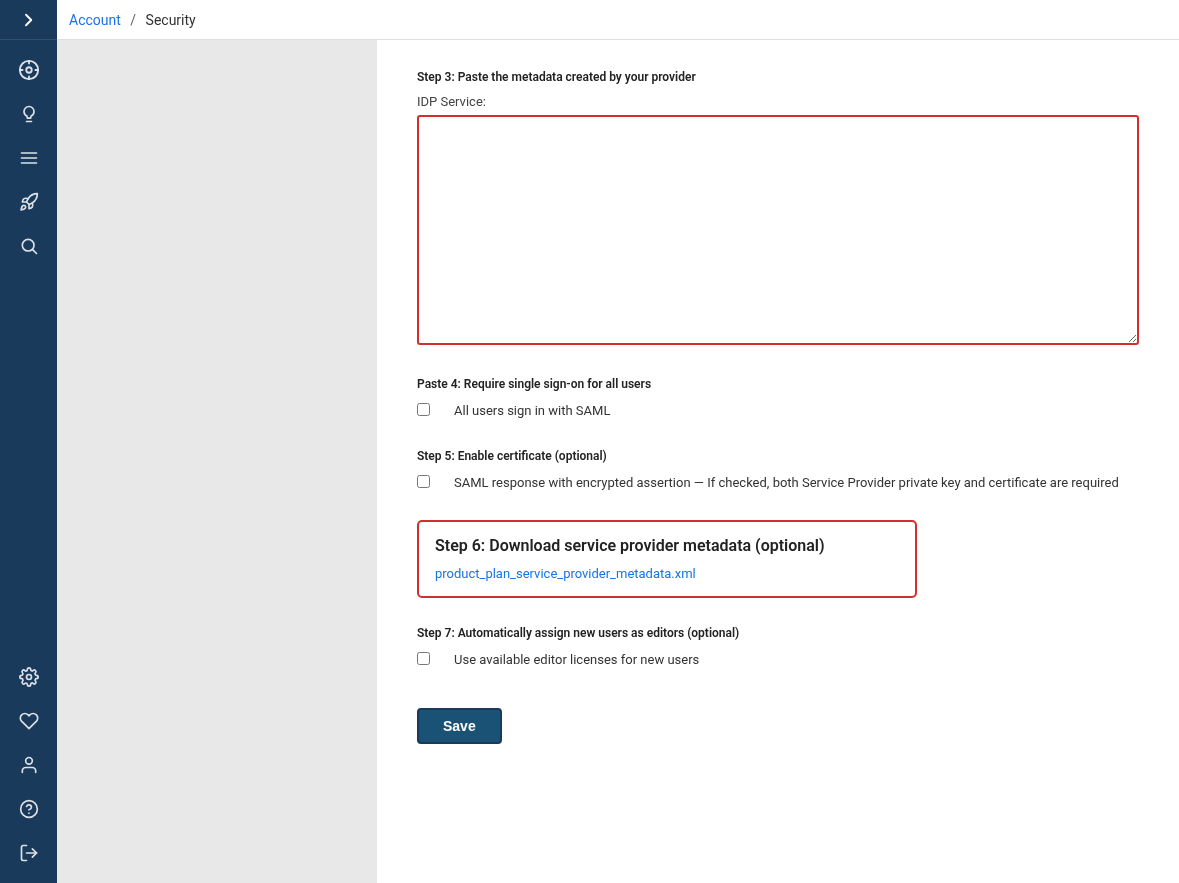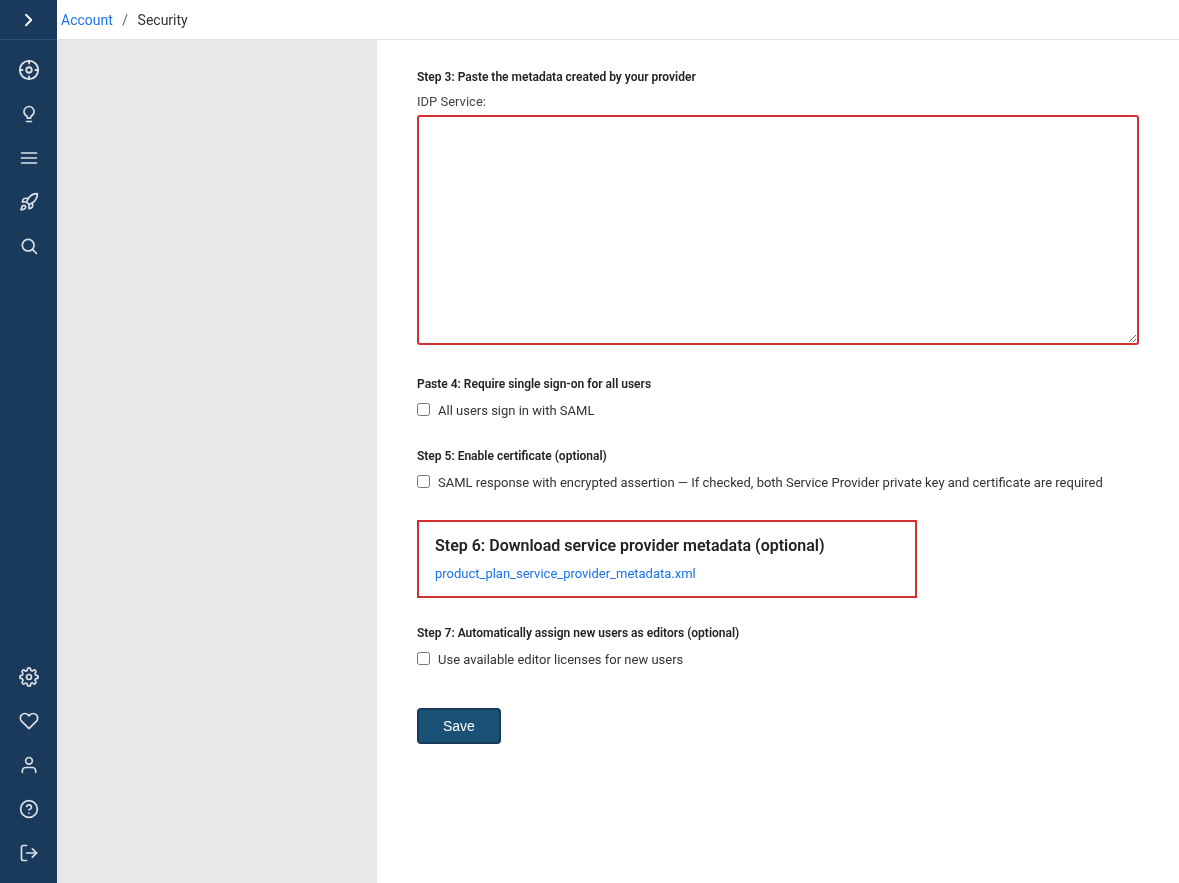--- a/index.html
+++ b/index.html
@@ -70,21 +70,21 @@
       flex-direction: column;
       flex: 1;
       overflow: hidden;
     }
 
     .header {
       background: white;
       height: 40px;
       display: flex;
       align-items: center;
-      padding: 0 4px;
+      padding: 0 12px;
       border-bottom: 1px solid #e0e0e0;
       flex-shrink: 0;
     }
 
     .breadcrumb {
       font-size: 14px;
       color: #333;
     }
 
     .breadcrumb-link {
@@ -148,21 +148,21 @@
       padding: 10px;
       font-size: 13px;
       resize: vertical;
       outline: none;
       font-family: inherit;
     }
 
     
     .step6-box {
       border: 2px solid #d32f2f;
-      border-radius: 0;
+      border-radius: 5px;
       padding: 14px 16px;
       display: inline-block;
       min-width: 500px;
     }
 
     .step6-title {
       font-size: 16px;
       font-weight: 600;
       color: #222;
       margin-bottom: 8px;
@@ -172,21 +172,21 @@
       color: #1a73e8;
       font-size: 13px;
       text-decoration: none;
       cursor: pointer;
     }
 
     
     .checkbox-row {
       display: flex;
       align-items: flex-start;
-      gap: 8px;
+      gap: 24px;
       font-size: 13px;
       color: #333;
     }
 
     .checkbox-row input[type="checkbox"] {
       margin-top: 2px;
       flex-shrink: 0;
       cursor: pointer;
     }
 
@@ -195,21 +195,21 @@
     }
 
     
     .save-button {
       background: #1a5276;
       color: white;
       border: 2px solid #1a3a5c;
       border-radius: 4px;
       padding: 8px 24px;
       font-size: 14px;
-      font-weight: 400;
+      font-weight: 700;
       cursor: pointer;
       margin-top: 10px;
     }
   </style>
 </head>
 <body>
 
 <div class="sidebar">
   <div class="sidebar-toggle">
     <svg viewBox="0 0 24 24" xmlns="http://www.w3.org/2000/svg">

